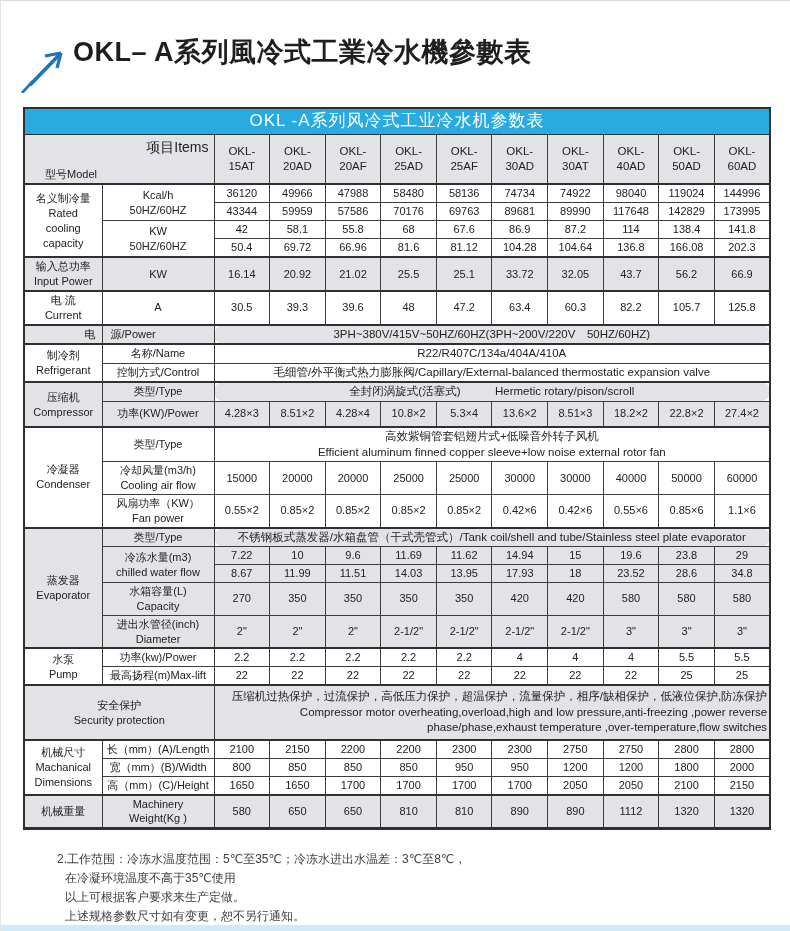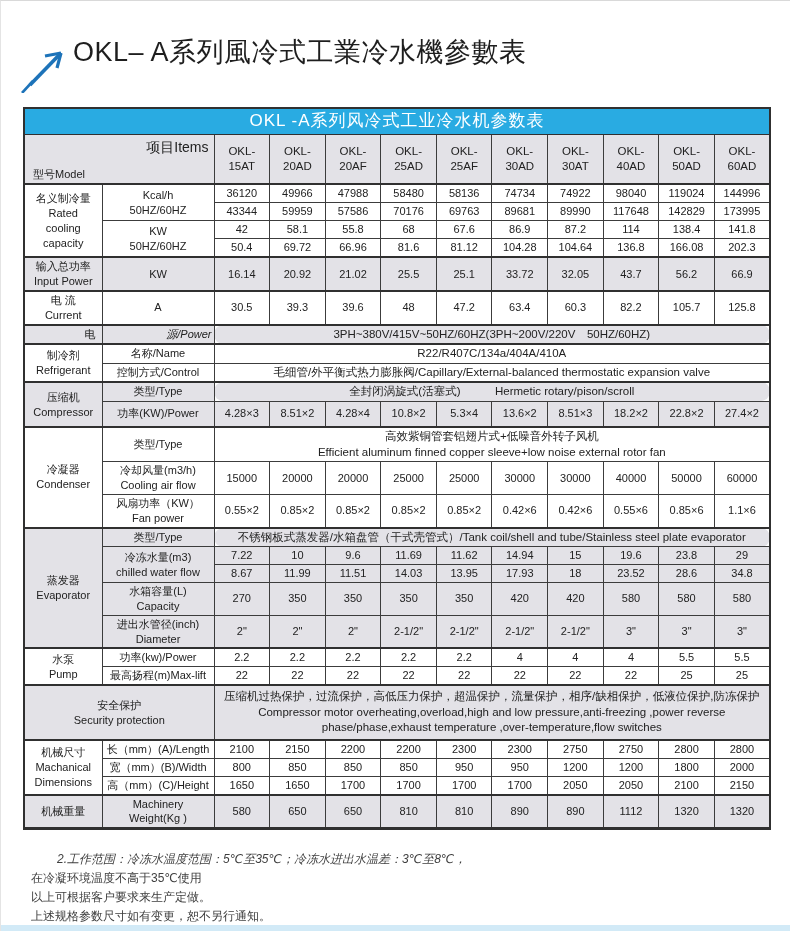--- a/index.html
+++ b/index.html
@@ -11,21 +11,21 @@
     color: #2b2b2b;
     position: relative;
     overflow: hidden;
     border-top: 1px solid #d9d9d9;
     border-left: 1px solid #e4e4e4;
   }
   .doc-header { display: flex; align-items: flex-start; padding: 36px 0 0 20px; }
   .logo-box { width: 46px; height: 52px; margin-top: 4px; flex: 0 0 auto; }
   .titles { margin-left: 6px; }
   .title-cn {
-    font-size: 27px; font-weight: normal; color: #1e1e1e;
+    font-size: 27px; font-weight: bold; color: #1e1e1e;
     margin: 0; line-height: 1.15; letter-spacing: 0.5px;
   }
   .title-en { font-size: 15.5px; color: #2e2e2e; margin-top: 3px; letter-spacing: 0.2px; }
 
   table.spec {
     border-collapse: collapse; table-layout: fixed;
     width: 746px; margin: 14px 0 0 22px;
     border: 2px solid #303030; border-bottom-width: 3px;
   }
   col.c-label { width: 78px; }
@@ -46,34 +46,34 @@
   }
   tr.shade > th, tr.shade > td { background: #e3e2e7; }
   tr.sec > td, tr.sec > th { border-top: 2px solid #303030; }
   .head-row th { height: 30px; font-size: 11.5px; }
   .corner {
     position: relative; height: 30px;
     background-image: linear-gradient(to top right,
       transparent calc(50% - 0.7px), #3c3c3c calc(50% - 0.7px),
       #3c3c3c calc(50% + 0.7px), transparent calc(50% + 0.7px));
   }
-  .corner .corner-model { position: absolute; left: 8px; bottom: 2px; font-size: 11px; }
+  .corner .corner-model { position: absolute; left: 20px; bottom: 2px; font-size: 11px; }
   .corner .corner-items { position: absolute; right: 5px; top: 3px; font-size: 14px; }
   td.lab { font-size: 11px; }
   td.al-r { text-align: right; padding-right: 6px; }
-  td.al-l { text-align: right; padding-left: 8px; font-style: italic; }
+  td.al-l { text-align: left; padding-left: 8px; }
   tr.h18 > td { height: 18px; }
   tr.h26 > td { height: 26px; }
   tr.h30 > td { height: 30px; }
   td.span-val { font-size: 11.5px; border-radius: 9px; }
-  td.sec-big { height: 55px; font-size: 11.5px; }
+  td.sec-big { height: 55px; font-size: 11.5px; text-align: right; }
 
   .notes { margin: 20px 0 0 30px; font-size: 12px; color: #3e3e3e; line-height: 19px; }
-  .notes .n-ind1 { margin-left: 26px; font-style: italic; }
-  .notes .n-ind2 { }
+  .notes .n-ind1 { margin-left: 26px; }
+  .notes .n-ind2 { margin-left: 34px; }
   .bottom-bar {
     position: absolute; left: 0; bottom: 0;
     width: 790px; height: 6px; background: #d2eaf7;
   }
 </style>
 </head>
 <body>
 
 <div class="doc-header">
   <svg class="logo-box" viewBox="0 0 46 52">

